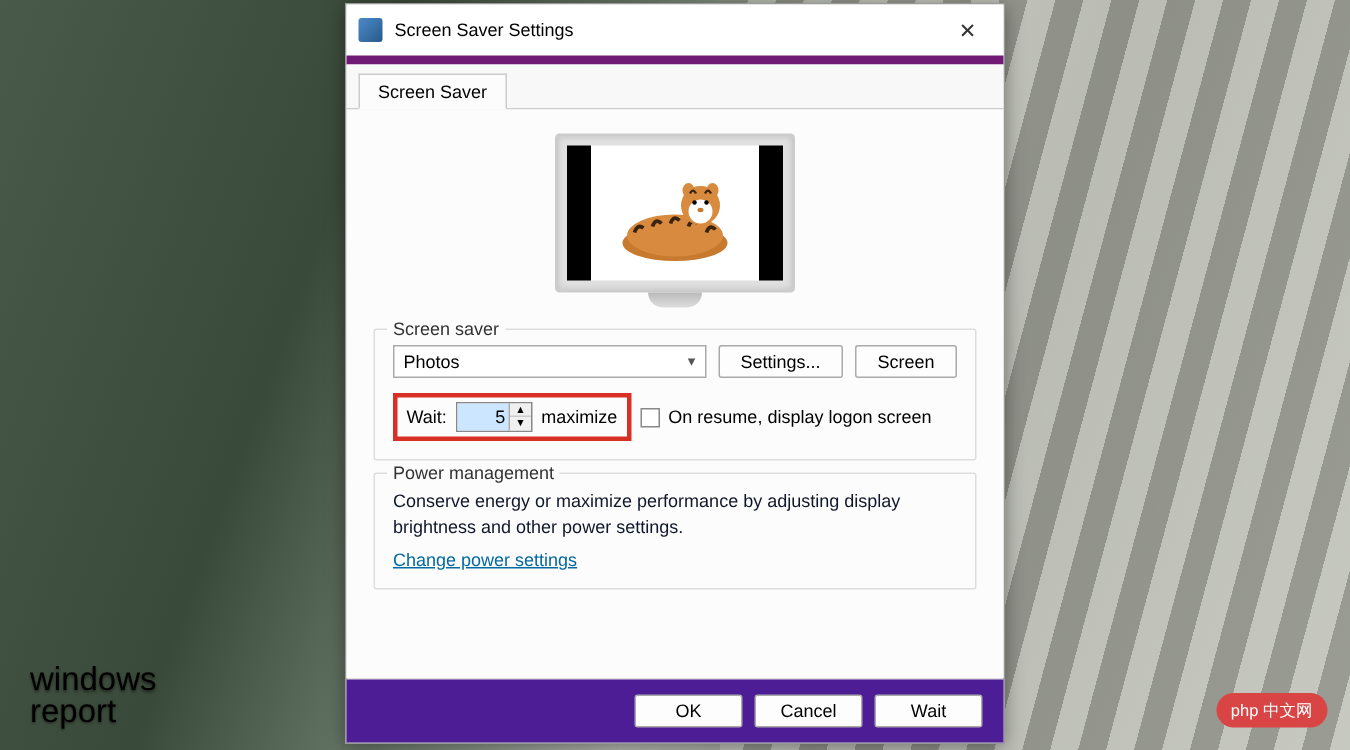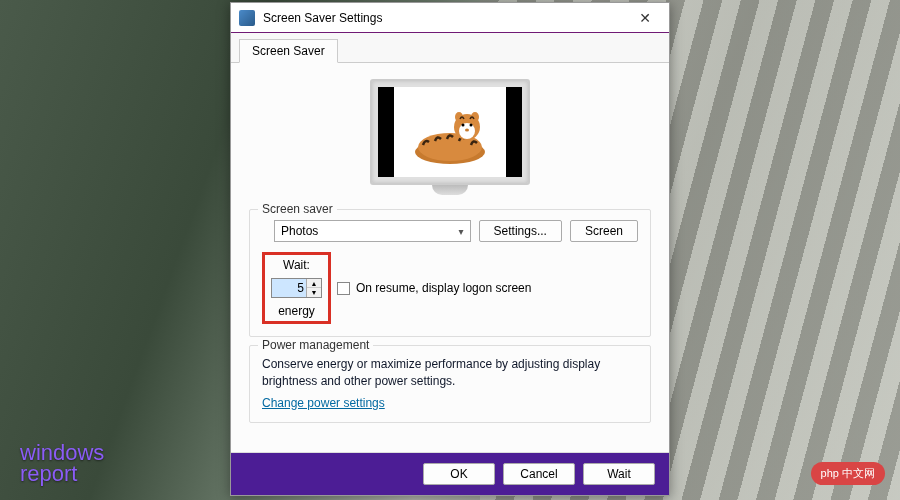--- a/index.html
+++ b/index.html
@@ -10,42 +10,42 @@
   background: linear-gradient(110deg, #4a5a4a 0%, #3a4a3a 25%, #6a7a6a 40%, #b5b8b0 55%, #9a9d95 70%, #c5c8c0 100%);
   position: relative;
   overflow: hidden;
 }
 .bg-stripes {
   position: absolute; right: 0; top: 0; width: 420px; height: 500px;
   background: repeating-linear-gradient(105deg, #888a82 0px, #888a82 18px, #c8cac2 18px, #c8cac2 36px);
   opacity: 0.7;
 }
 .watermark-left {
-  position: absolute; left: 20px; bottom: 15px; color: #8b5cf6;
+  position: absolute; left: 20px; bottom: 15px; color: #000000;
   font-weight: 300; font-size: 22px; line-height: 0.95;
   text-shadow: 0 1px 2px rgba(0,0,0,0.5);
 }
 .watermark-left b { font-weight: 400; }
 .watermark-right {
   position: absolute; right: 15px; bottom: 15px;
   background: #d94545; color: #fff; padding: 4px 10px;
   border-radius: 12px; font-size: 11px;
 }
 .dialog {
   position: absolute; left: 230px; top: 2px;
   width: 440px; height: 494px;
   background: #f8f8f8;
   border: 1px solid #999;
   box-shadow: 0 2px 12px rgba(0,0,0,0.4);
   display: flex; flex-direction: column;
 }
 .titlebar {
-  height: 30px; display: flex; align-items: center;
+  height: 40px; display: flex; align-items: center;
   padding: 12px 8px; background: #fff;
-  border-bottom: 1px solid #701a75;
+  border-bottom: 6px solid #701a75;
 }
 .title-icon {
   width: 16px; height: 16px; margin-right: 8px;
   background: linear-gradient(135deg, #4a8ac9, #2a5a8a);
   border-radius: 2px;
 }
 .title-text { flex: 1; color: #000; font-size: 12px; }
 .close-btn {
   width: 32px; height: 24px; display: flex;
   align-items: center; justify-content: center;
@@ -98,41 +98,41 @@
 .group {
   border: 1px solid #ddd; border-radius: 2px;
   padding: 10px 12px 12px 12px; margin-bottom: 8px;
   position: relative;
 }
 .group-label {
   position: absolute; top: -8px; left: 8px;
   background: #fcfcfc; padding: 0 4px;
   font-size: 12px; color: #333;
 }
-.row { display: flex; align-items: center; gap: 8px; margin-left: 12px; }
+.row { display: flex; align-items: center; gap: 8px; }
 .dropdown {
   flex: 1; height: 22px; border: 1px solid #aaa;
   background: #fff; padding: 0 6px;
   display: flex; align-items: center; justify-content: space-between;
   font-size: 12px; cursor: pointer;
 }
 .chev { font-size: 10px; color: #555; }
 .btn {
   height: 22px; padding: 0 14px;
   background: #fdfdfd; border: 1px solid #aaa;
   font-size: 12px; cursor: pointer;
   display: flex; align-items: center; border-radius: 2px;
 }
 .wait-row {
   display: flex; align-items: center; gap: 6px;
   margin-top: 10px;
 }
 .highlight {
   border: 3px solid #d93025; padding: 3px 6px;
-  display: flex; align-items: center; gap: 6px; flex-direction: column;
+  display: flex; align-items: center; gap: 6px;
 }
 .spinner {
   display: flex; border: 1px solid #888;
   background: #fff; height: 20px;
 }
 .spinner input {
   width: 34px; border: none; text-align: right;
   padding-right: 2px; font-size: 12px;
   background: #cde6ff; outline: none;
 }
@@ -223,21 +223,21 @@
       <div class="wait-row">
         <div class="highlight">
           <span>Wait:</span>
           <div class="spinner">
             <input value="5" style="">
             <div class="spin-btns">
               <div>▲</div>
               <div>▼</div>
             </div>
           </div>
-          <span>energy</span>
+          <span>maximize</span>
         </div>
         <span class="checkbox"></span>
         <span>On resume, display logon screen</span>
       </div>
     </div>
 
     <div class="group">
       <div class="group-label">Power management</div>
       <div class="pm-text">Conserve energy or maximize performance by adjusting display brightness and other power settings.</div>
       <a class="link">Change power settings</a>

